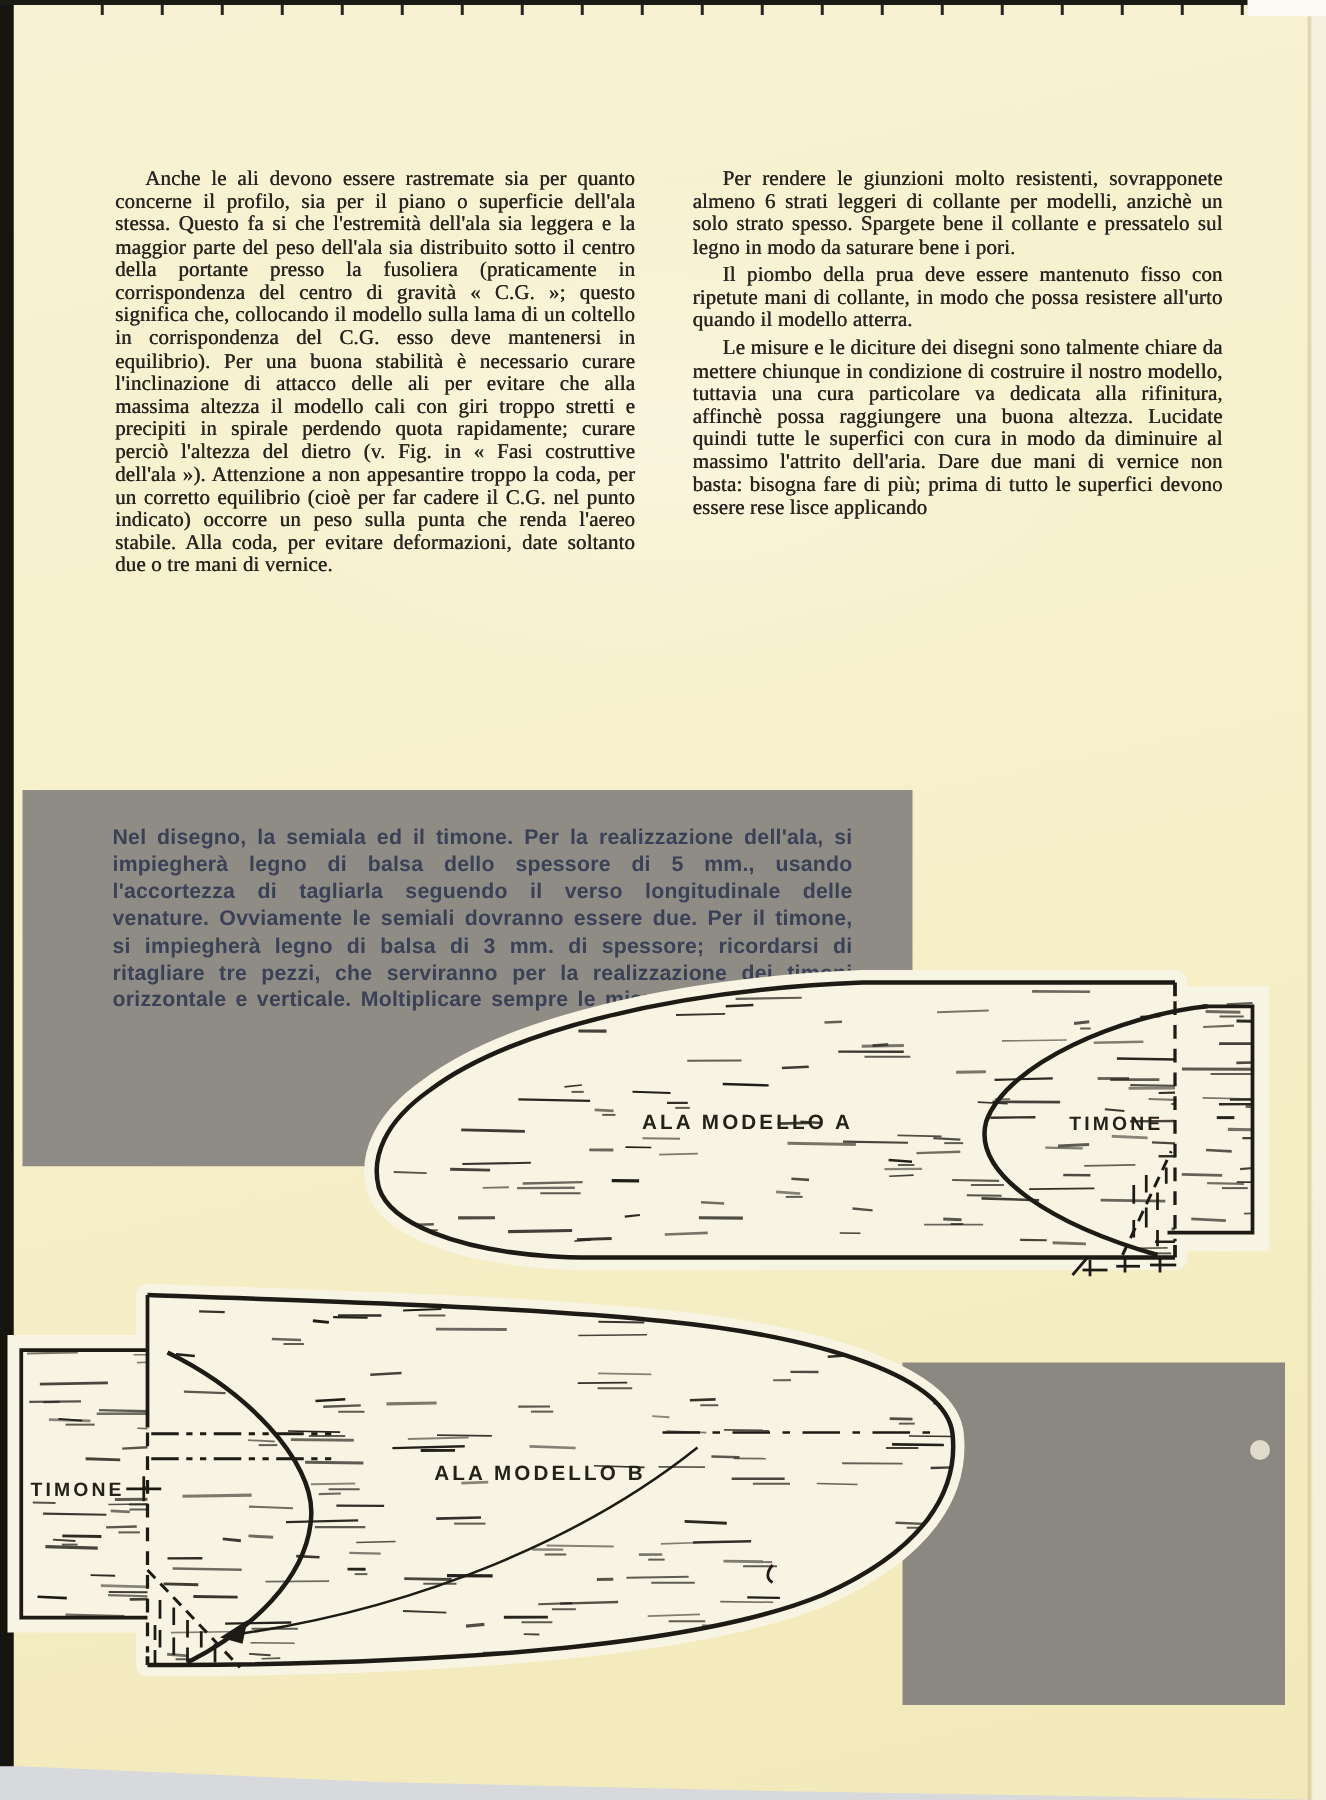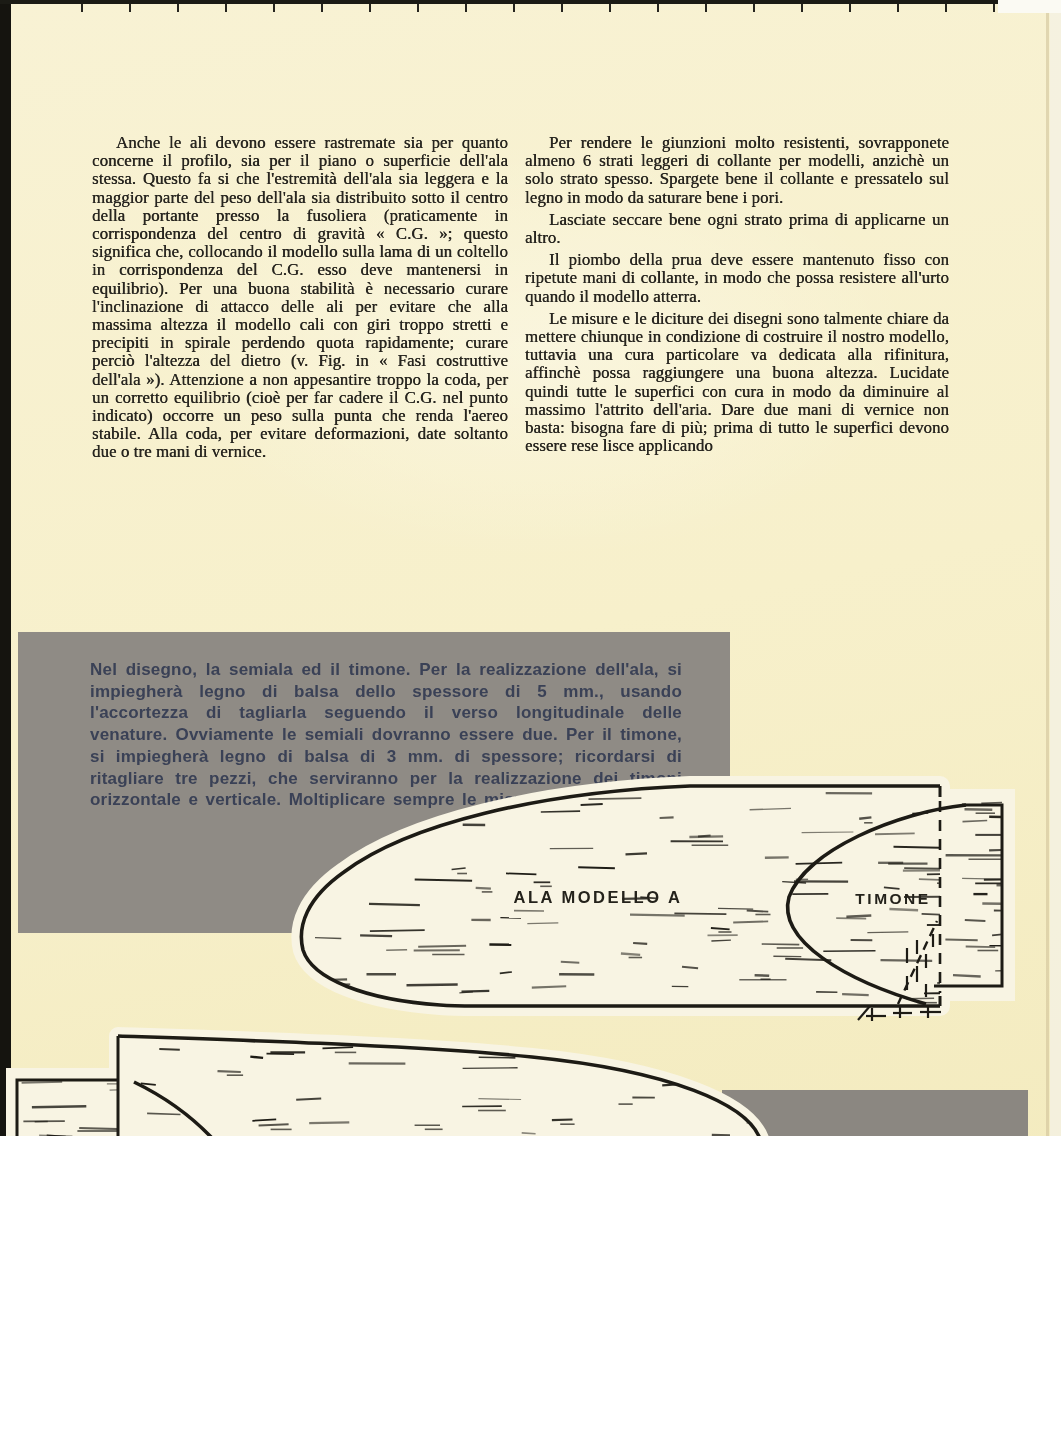--- a/index.html
+++ b/index.html
@@ -1,17 +1,17 @@
 <!DOCTYPE html>
 <html><head>
 <meta charset="utf-8">
 <style>
   html,body{margin:0;padding:0;}
   #canvas{
-    position:relative; width:1061px; height:1136px;
+    position:relative; width:1061px; height:1440px;
     background:#d8d9dd; overflow:hidden;
     font-family:"Liberation Serif", serif;
   }
   
   .page{
     position:absolute; left:8px; top:0; width:1053px; height:1440px;
     background:linear-gradient(168deg,#f8f2d4 0%, #f7f0cb 45%, #f2e9ba 100%);
     clip-path:polygon(0 0,100% 0,100% 100%,58% 99.5%,28% 99%,0 98.1%);
   }
   .page-highlight{
@@ -36,21 +36,21 @@
   }
   .corner-white{ position:absolute; left:998px; top:0; width:63px; height:13px; background:#fbfaf3;}
   
   .col{
     position:absolute; top:134px; width:416px;
     font-size:16.8px; line-height:18.2px; text-align:justify;
     color:#282620; text-shadow:0.35px 0 0 #282620;
     letter-spacing:.1px;
   }
   .col-left{ left:92px; }
-  .col-right{ left:525px; width:424px;}
+  .col-right{ left:554px; width:424px;}
   .col p{ margin:0; text-indent:24px; }
   .col-right p + p{ margin-top:4px; }
   
   .gray-box{
     position:absolute; left:18px; top:632px; width:712px; height:301px;
     background:#8f8b85;
   }
   .gray-block{
     position:absolute; left:722px; top:1090px; width:306px; height:274px;
     background:#8b8781;
@@ -82,21 +82,20 @@
   <div class="edge-left"></div>
   <div class="ruler-bar"></div>
   <div class="ruler-ticks"></div>
   <div class="corner-white"></div>
 
   <div class="col col-left">
     <p>Anche le ali devono essere rastremate sia per quanto concerne il profilo, sia per il piano o superficie dell'ala stessa. Questo fa si che l'estremità dell'ala sia leggera e la maggior parte del peso dell'ala sia distribuito sotto il centro della portante presso la fusoliera (praticamente in corrispondenza del centro di gravità « C.G. »; questo significa che, collocando il modello sulla lama di un coltello in corrispondenza del C.G. esso deve mantenersi in equilibrio). Per una buona stabilità è necessario curare l'inclinazione di attacco delle ali per evitare che alla massima altezza il modello cali con giri troppo stretti e precipiti in spirale perdendo quota rapidamente; curare perciò l'altezza del dietro (v. Fig. in « Fasi costruttive dell'ala »). Attenzione a non appesantire troppo la coda, per un corretto equilibrio (cioè per far cadere il C.G. nel punto indicato) occorre un peso sulla punta che renda l'aereo stabile. Alla coda, per evitare deformazioni, date soltanto due o tre mani di vernice.</p>
   </div>
   <div class="col col-right">
     <p>Per rendere le giunzioni molto resistenti, sovrapponete almeno 6 strati leggeri di collante per modelli, anzichè un solo strato spesso. Spargete bene il collante e pressatelo sul legno in modo da saturare bene i pori.</p>
-    <p>Lasciate seccare bene ogni strato prima di applicarne un altro.</p>
     <p>Il piombo della prua deve essere mantenuto fisso con ripetute mani di collante, in modo che possa resistere all'urto quando il modello atterra.</p>
     <p>Le misure e le diciture dei disegni sono talmente chiare da mettere chiunque in condizione di costruire il nostro modello, tuttavia una cura particolare va dedicata alla rifinitura, affinchè possa raggiungere una buona altezza. Lucidate quindi tutte le superfici con cura in modo da diminuire al massimo l'attrito dell'aria. Dare due mani di vernice non basta: bisogna fare di più; prima di tutto le superfici devono essere rese lisce applicando</p>
   </div>
 
   <div class="gray-box"></div>
   <div class="gray-block"></div>
   <div class="caption">Nel disegno, la semiala ed il timone. Per la realizzazione dell'ala, si impiegherà legno di balsa dello spessore di 5 mm., usando l'accortezza di tagliarla seguendo il verso longitudinale delle venature. Ovviamente le semiali dovranno essere due. Per il timone, si impiegherà legno di balsa di 3 mm. di spessore; ricordarsi di ritagliare tre pezzi, che serviranno per la realizzazione dei timoni orizzontale e verticale. Moltiplicare sempre le misure per due.</div>
 
   <svg class="diagram" viewBox="0 0 1061 1440">
     <defs>

